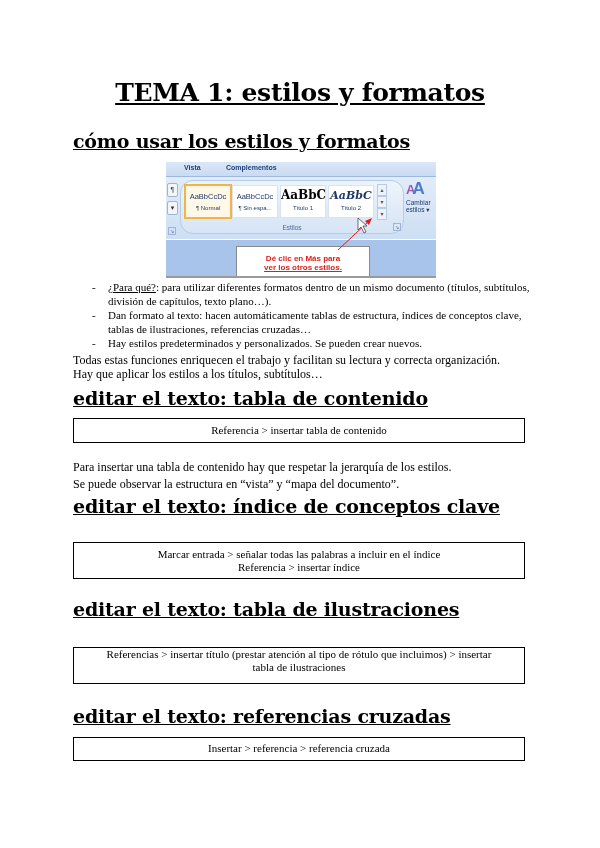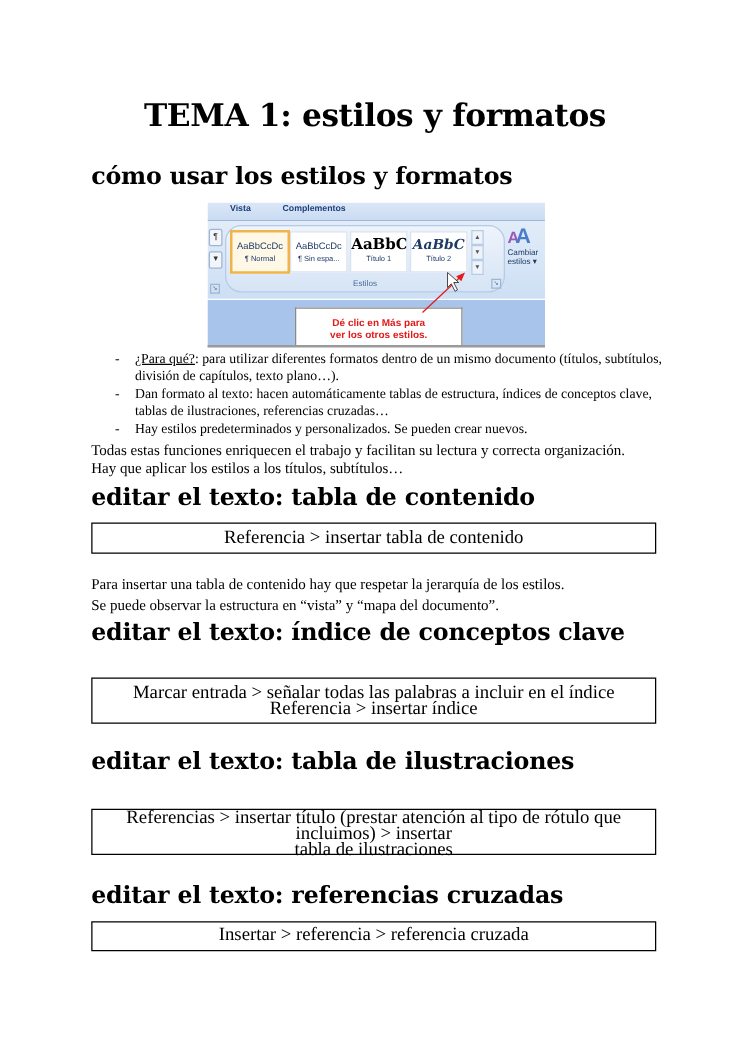--- a/index.html
+++ b/index.html
@@ -1,17 +1,17 @@
 <!DOCTYPE html>
 <html><head>
 <meta charset="utf-8">
 <style>
   html, body { margin: 0; padding: 0; background: #ffffff; }
   body { width: 600px; height: 848px; position: relative; overflow: hidden; color: #000; }
-  .serif { font-family: "DejaVu Serif", "Liberation Serif", serif; }
+  .serif { font-family: "DejaVu Serif", "Liberation Serif", serif; text-decoration: underline; }
   .body-serif { font-family: "Liberation Serif", "DejaVu Serif", serif; }
   .sans { font-family: "Liberation Sans", "DejaVu Sans", sans-serif; }
 
   .title { position: absolute; top: 78px; left: 0; width: 600px; text-align: center; font-size: 25px; font-weight: bold; letter-spacing: -0.3px; }
   .h2 { position: absolute; left: 73px; font-size: 19px; font-weight: bold; letter-spacing: -0.2px; white-space: nowrap; }
 
   
   .ribbon { position: absolute; left: 166px; top: 162px; width: 270px; height: 114px; background: #ffffff; border-bottom: 2px solid #9a9a9a; overflow: hidden; }
   .ribbon .tabs { position: absolute; left: 0; top: 0; width: 270px; height: 14px; background: linear-gradient(#dbe7f7, #c9dbf2); border-bottom: 1px solid #9db8dc; }
   .ribbon .tab { position: absolute; top: 2px; font-size: 7px; color: #1e3f78; font-weight: bold; }
@@ -38,21 +38,21 @@
   .ribbon svg.arrow { position: absolute; left: 0; top: 0; }
 
   
   .bullets { position: absolute; left: 92px; top: 280px; width: 440px; font-size: 11px; line-height: 14px; }
   .bullet { position: relative; padding-left: 16px; margin-bottom: 0; }
   .bullet .dash { position: absolute; left: 0; top: 0; }
   .bullet .lead { text-decoration: underline; }
 
   .para { position: absolute; left: 73px; font-size: 12px; line-height: 14px; white-space: nowrap; }
 
-  .box { position: absolute; left: 73px; width: 452px; border: 1px solid #000; border-left-width: 1.5px; border-right-width: 1.5px; text-align: center; font-size: 15px; line-height: 13px; box-sizing: border-box; }
+  .box { position: absolute; left: 73px; width: 452px; border: 1px solid #000; border-left-width: 1.5px; border-right-width: 1.5px; text-align: center; font-size: 11px; line-height: 13px; box-sizing: border-box; }
 </style>
 </head>
 <body>
 
 <h1 class="title serif" style="margin:0;">TEMA 1: estilos y formatos</h1>
 
 <div class="h2 serif" style="top:130px;">cómo usar los estilos y formatos</div>
 
 <div class="ribbon sans">
   <div class="tabs">
@@ -88,21 +88,21 @@
     <div class="launcher" style="left:2px; top:50px;">↘</div>
     <div class="cambiar">
       <div class="aa"><span>A</span>A</div>
       <div class="cambiar-label">Cambiar</div>
       <div class="cambiar-label">estilos ▾</div>
     </div>
   </div>
   <div class="lower">
     <div class="callout">
       <div class="callout-text">Dé clic en Más para</div>
-      <div class="callout-text" style="margin-top:0;">ver los otros estilos.</div>
+      <div class="callout-text" style="margin-top:0;text-decoration:underline;">ver los otros estilos.</div>
     </div>
   </div>
   <svg class="arrow" width="270" height="114">
     <line x1="172" y1="88" x2="204" y2="58" stroke="#e21a1a" stroke-width="1"></line>
     <polygon points="206,56 199,59 203,63" fill="#e21a1a"></polygon>
     <polygon points="192,56 192,68 195,65 198,71 200,70 197,64 201,64" fill="#fff" stroke="#333" stroke-width="0.7"></polygon>
   </svg>
 </div>
 
 <div class="bullets body-serif">

